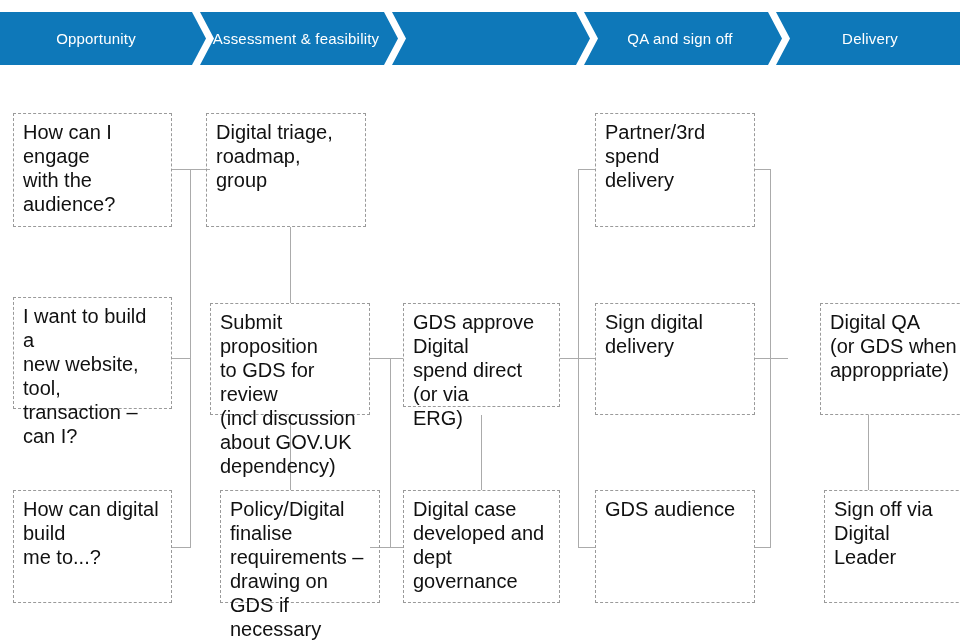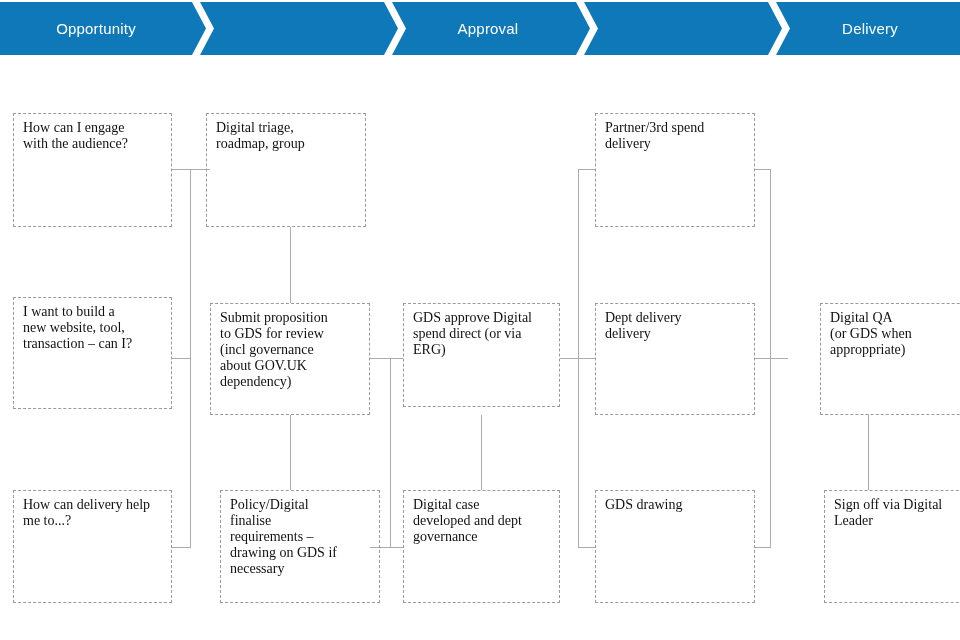--- a/index.html
+++ b/index.html
@@ -1,52 +1,52 @@
 <!DOCTYPE html>
 <html><head>
 <meta charset="utf-8">
 <style>
   html,body{margin:0;padding:0;background:#ffffff;}
   body{
     width:960px;height:640px;position:relative;overflow:hidden;
     font-family:"Liberation Sans",sans-serif;
     --accent:#0e78b9; --banner-text:#ffffff; --line:#ababab; --border:#9a9a9a; --ink:#111111;
   }
-  .banner{position:absolute;left:0;top:2px;width:960px;height:53px;}
+  .banner{position:absolute;left:0;top:12px;width:960px;height:53px;}
   .banner svg{position:absolute;left:0;top:0;display:block;}
   .chev{fill:var(--accent);}
   .stage-label{
     position:absolute;top:0;height:53px;display:flex;align-items:center;justify-content:center;
     color:var(--banner-text);font-size:15px;letter-spacing:0.2px;
   }
   .connectors{position:absolute;left:0;top:0;}
   .connectors line{stroke:var(--line);stroke-width:1;}
   .box{
     position:absolute;box-sizing:border-box;
     border:1px dashed var(--border);
     background:transparent;
     padding:6px 8px 0 9px;
-    font-size:14px;line-height:16px;color:var(--ink);
+    font-size:20px;line-height:24px;color:var(--ink);
     white-space:pre-line;
-    font-family:Liberation Serif, serif;
   }
 </style>
 </head>
 <body style="--accent: #0e78b9; --banner-text: #ffffff; --line: #ababab; --border: #9a9a9a; --ink: #111111;">
 
 <div class="banner">
   <svg width="960" height="53" viewBox="0 0 960 53">
     <path class="chev" d="M0,0 H192 L206,26.5 L192,53 H0 Z"></path>
     <path class="chev" d="M200,0 H384 L398,26.5 L384,53 H200 L214,26.5 Z"></path>
     <path class="chev" d="M392,0 H576 L590,26.5 L576,53 H392 L406,26.5 Z"></path>
     <path class="chev" d="M584,0 H768 L782,26.5 L768,53 H584 L598,26.5 Z"></path>
     <path class="chev" d="M776,0 H960 V53 H776 L790,26.5 Z"></path>
   </svg>
   <div class="stage-label" style="left:0;width:192px">Opportunity</div>
-  <div class="stage-label" style="left:396px;width:184px">Approval</div>
+  <div class="stage-label" style="left:204px;width:184px">Assessment &amp; feasibility</div>
+  <div class="stage-label" style="left:588px;width:184px">QA and sign off</div>
   <div class="stage-label" style="left:780px;width:180px">Delivery</div>
 </div>
 
 <svg class="connectors" width="960" height="640" viewBox="0 0 960 640" shape-rendering="crispEdges">
 
   <line x1="190.5" y1="169.5" x2="190.5" y2="547.5"></line>
   <line x1="172" y1="169.5" x2="210" y2="169.5"></line>
   <line x1="172" y1="358.5" x2="191" y2="358.5"></line>
   <line x1="172" y1="547.5" x2="191" y2="547.5"></line>
 
@@ -77,37 +77,37 @@
 <div class="box" style="left:206px;top:113px;width:160px;height:114px">Digital triage,
 roadmap, group</div>
 <div class="box" style="left:595px;top:113px;width:160px;height:114px">Partner/3rd spend
 delivery</div>
 
 <div class="box" style="left:13px;top:297px;width:159px;height:112px">I want to build a
 new website, tool,
 transaction – can I?</div>
 <div class="box" style="left:210px;top:303px;width:160px;height:112px">Submit proposition
 to GDS for review
-(incl governance
+(incl discussion
 about GOV.UK
 dependency)</div>
 <div class="box" style="left:403px;top:303px;width:157px;height:104px">GDS approve Digital
 spend direct (or via
 ERG)</div>
-<div class="box" style="left:595px;top:303px;width:160px;height:112px">Dept delivery
+<div class="box" style="left:595px;top:303px;width:160px;height:112px">Sign digital
 delivery</div>
 <div class="box" style="left:820px;top:303px;width:160px;height:112px">Digital QA
 (or GDS when
 approppriate)</div>
 
-<div class="box" style="left:13px;top:490px;width:159px;height:113px">How can delivery help
+<div class="box" style="left:13px;top:490px;width:159px;height:113px">How can digital build
 me to...?</div>
 <div class="box" style="left:220px;top:490px;width:160px;height:113px">Policy/Digital
 finalise
 requirements –
 drawing on GDS if
 necessary</div>
 <div class="box" style="left:403px;top:490px;width:157px;height:113px">Digital case
 developed and dept
 governance</div>
-<div class="box" style="left:595px;top:490px;width:160px;height:113px">GDS drawing</div>
+<div class="box" style="left:595px;top:490px;width:160px;height:113px">GDS audience</div>
 <div class="box" style="left:824px;top:490px;width:160px;height:113px">Sign off via Digital
 Leader</div>
 
 </body></html>

